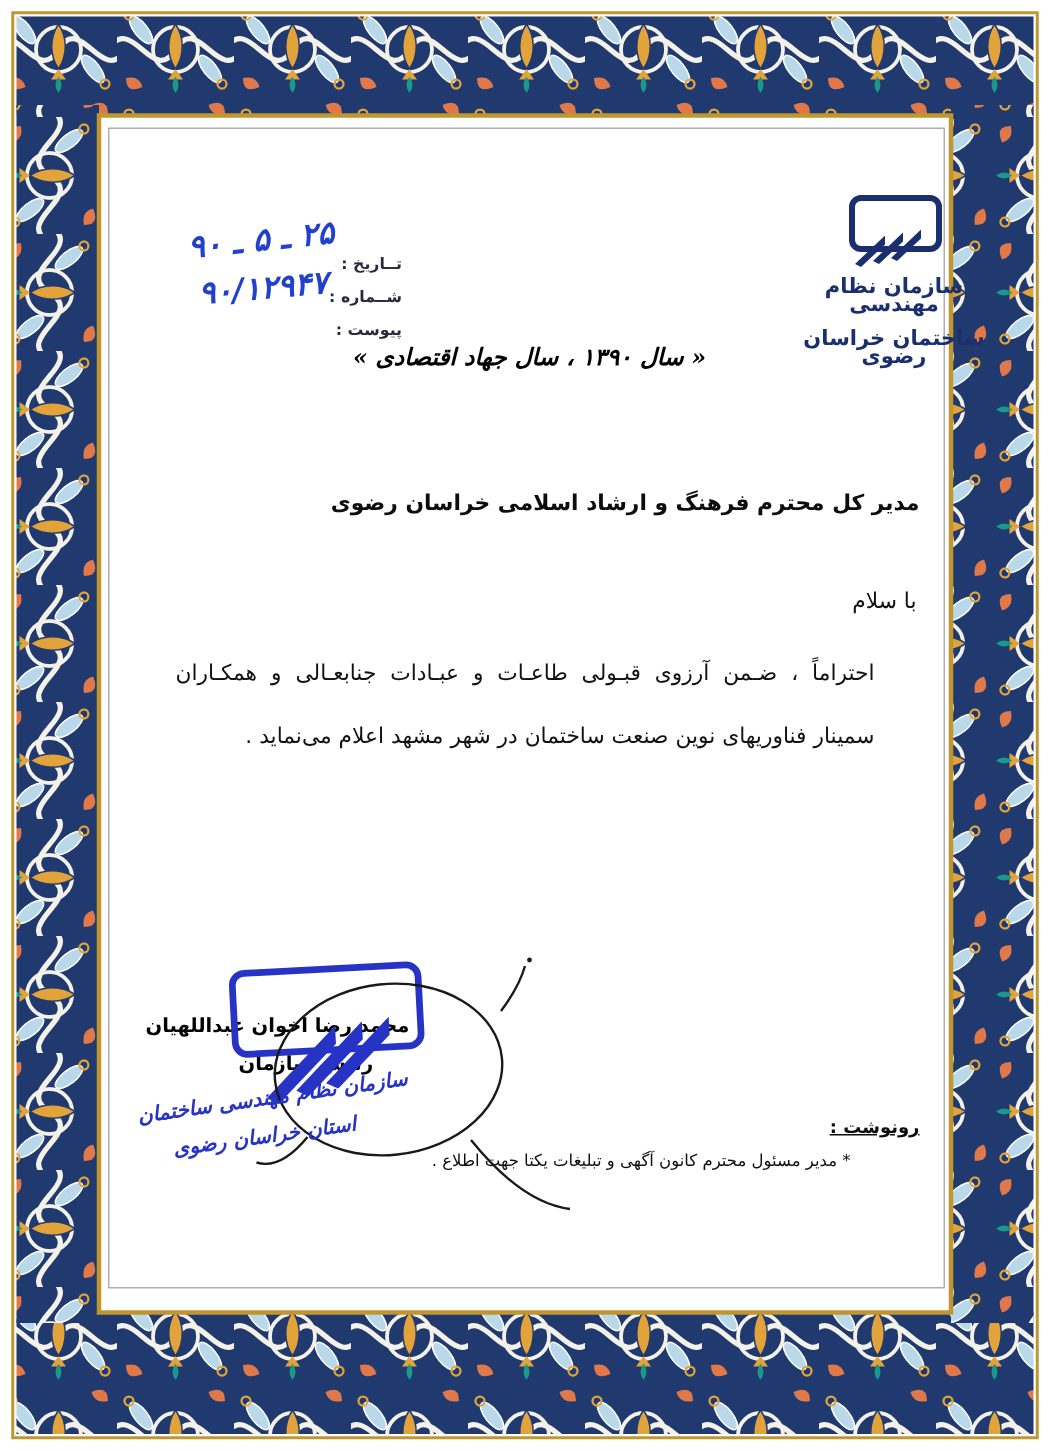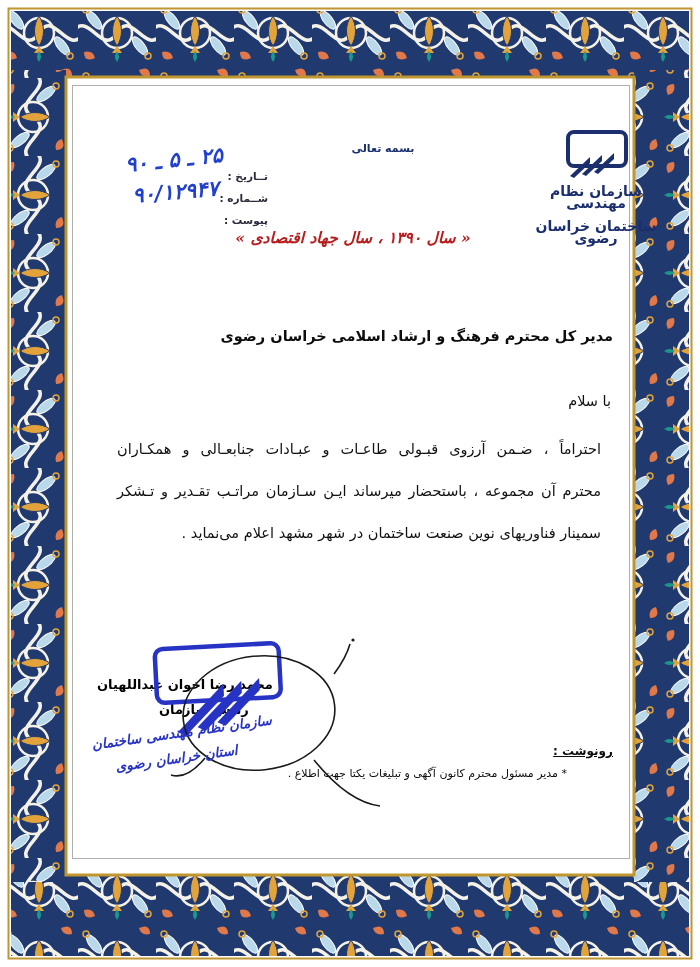--- a/index.html
+++ b/index.html
@@ -25,25 +25,25 @@
   }
   .hand{
     color:#2140cc;font-size:21px;font-weight:bold;font-style:italic;
     text-align:center;white-space:nowrap;
   }
   .hand-date{left:6px;top:62px;width:190px;transform:rotate(-6deg);direction:rtl;}
   .hand-no{left:10px;top:94px;width:185px;transform:rotate(-5deg);direction:ltr;}
   .slogan{
     left:110px;top:142px;width:340px;text-align:center;
     font-family:"DejaVu Serif",serif;font-style:italic;font-weight:bold;
-    font-size:15.5px;color:#b91c1c;white-space:nowrap;
+    font-size:15.5px;color:#000000;white-space:nowrap;
   }
   .recipient{right:16px;top:242px;font-size:14.5px;font-weight:bold;color:#0d0d0d;white-space:nowrap;}
   .salutation{right:18px;top:307px;font-size:14.5px;color:#111;text-align:right;}
-  .body-text{right:28px;left:16px;top:342px;font-size:14.5px;color:#111;margin-left:28px;}
+  .body-text{right:46px;left:16px;top:342px;font-size:14.5px;color:#111;margin-left:28px;}
   .body-text .ln{line-height:42px;white-space:nowrap;}
   .body-text .j{text-align:justify;text-align-last:justify;white-space:normal;}
   .closing-date{
     font-family:"DejaVu Serif",serif;font-style:italic;font-size:12.5px;
     color:#111;display:inline-block;margin-right:14px;direction:ltr;
   }
   .sig-svg{left:36px;top:546px;z-index:3;}
   .sig-name{left:24px;top:591px;font-size:13px;font-weight:bold;color:#000;z-index:2;white-space:nowrap;}
   .sig-title{left:86px;top:616px;font-size:13px;font-weight:bold;color:#000;z-index:2;white-space:nowrap;}
   .stamp-line{
@@ -84,21 +84,20 @@
   <rect x="8.5" y="8.5" width="683" height="950" fill="none" stroke="#bf9630" stroke-width="2"></rect>
   <rect x="11" y="11" width="678" height="66" fill="url(#ph)"></rect>
   <rect x="11" y="875" width="678" height="81" fill="url(#ph)"></rect>
   <rect x="11" y="70" width="55" height="812" fill="url(#pv)"></rect>
   <rect x="634" y="70" width="55" height="812" fill="url(#pv)"></rect>
   <rect x="66" y="77" width="568" height="798" fill="none" stroke="#bf9630" stroke-width="3"></rect>
 </svg>
 
 <div class="page">
 
-  <div class="abs bismillah">بسمه تعالی</div>
 
   <div class="abs logo">
     <svg width="72" height="50" viewBox="0 0 72 50">
       <rect x="8" y="2" width="58" height="34" rx="6" fill="none" stroke="#1b2f6e" stroke-width="4"></rect>
       <path d="M10,46 L30,27 L30,33 L14,48 Z" fill="#1b2f6e"></path>
       <path d="M22,44 L42,25 L42,31 L26,46 Z" fill="#1b2f6e"></path>
       <path d="M34,42 L54,23 L54,29 L38,44 Z" fill="#1b2f6e"></path>
     </svg>
     <div class="logo-text">سازمان نظام مهندسی</div>
     <div class="logo-text" style="margin-top:12px;">ساختمان خراسان رضوی</div>
@@ -112,21 +111,20 @@
   <div class="abs hand hand-no">۹۰/۱۲۹۴۷</div>
 
   <div class="abs slogan">« سال ۱۳۹۰ ، سال جهاد اقتصادی »</div>
 
   <div class="abs recipient">مدیر کل محترم فرهنگ و ارشاد اسلامی خراسان رضوی</div>
 
   <div class="abs salutation">با سلام</div>
 
   <div class="abs body-text">
     <div class="ln j">احتراماً ، ضـمن آرزوی قبـولی طاعـات و عبـادات جنابعـالی و همکـاران</div>
-    <div class="ln j">محترم آن مجموعه ، باستحضار میرساند ایـن سـازمان مراتـب تقـدیر و تـشکر</div>
     <div class="ln">سمینار فناوریهای نوین صنعت ساختمان در شهر مشهد اعلام می‌نماید .</div>
   </div>
 
   <svg class="abs sig-svg" width="350" height="235" viewBox="0 0 350 235">
     <g transform="rotate(-3 110 45)">
       <rect x="47" y="14" width="124" height="54" rx="8" fill="none" stroke="#2733c4" stroke-width="4.5"></rect>
       <path d="M66,98 L114,52 L114,64 L74,102 Z" fill="#2733c4"></path>
       <path d="M86,94 L132,50 L132,62 L94,98 Z" fill="#2733c4"></path>
       <path d="M106,90 L150,48 L150,60 L114,94 Z" fill="#2733c4"></path>
     </g>

